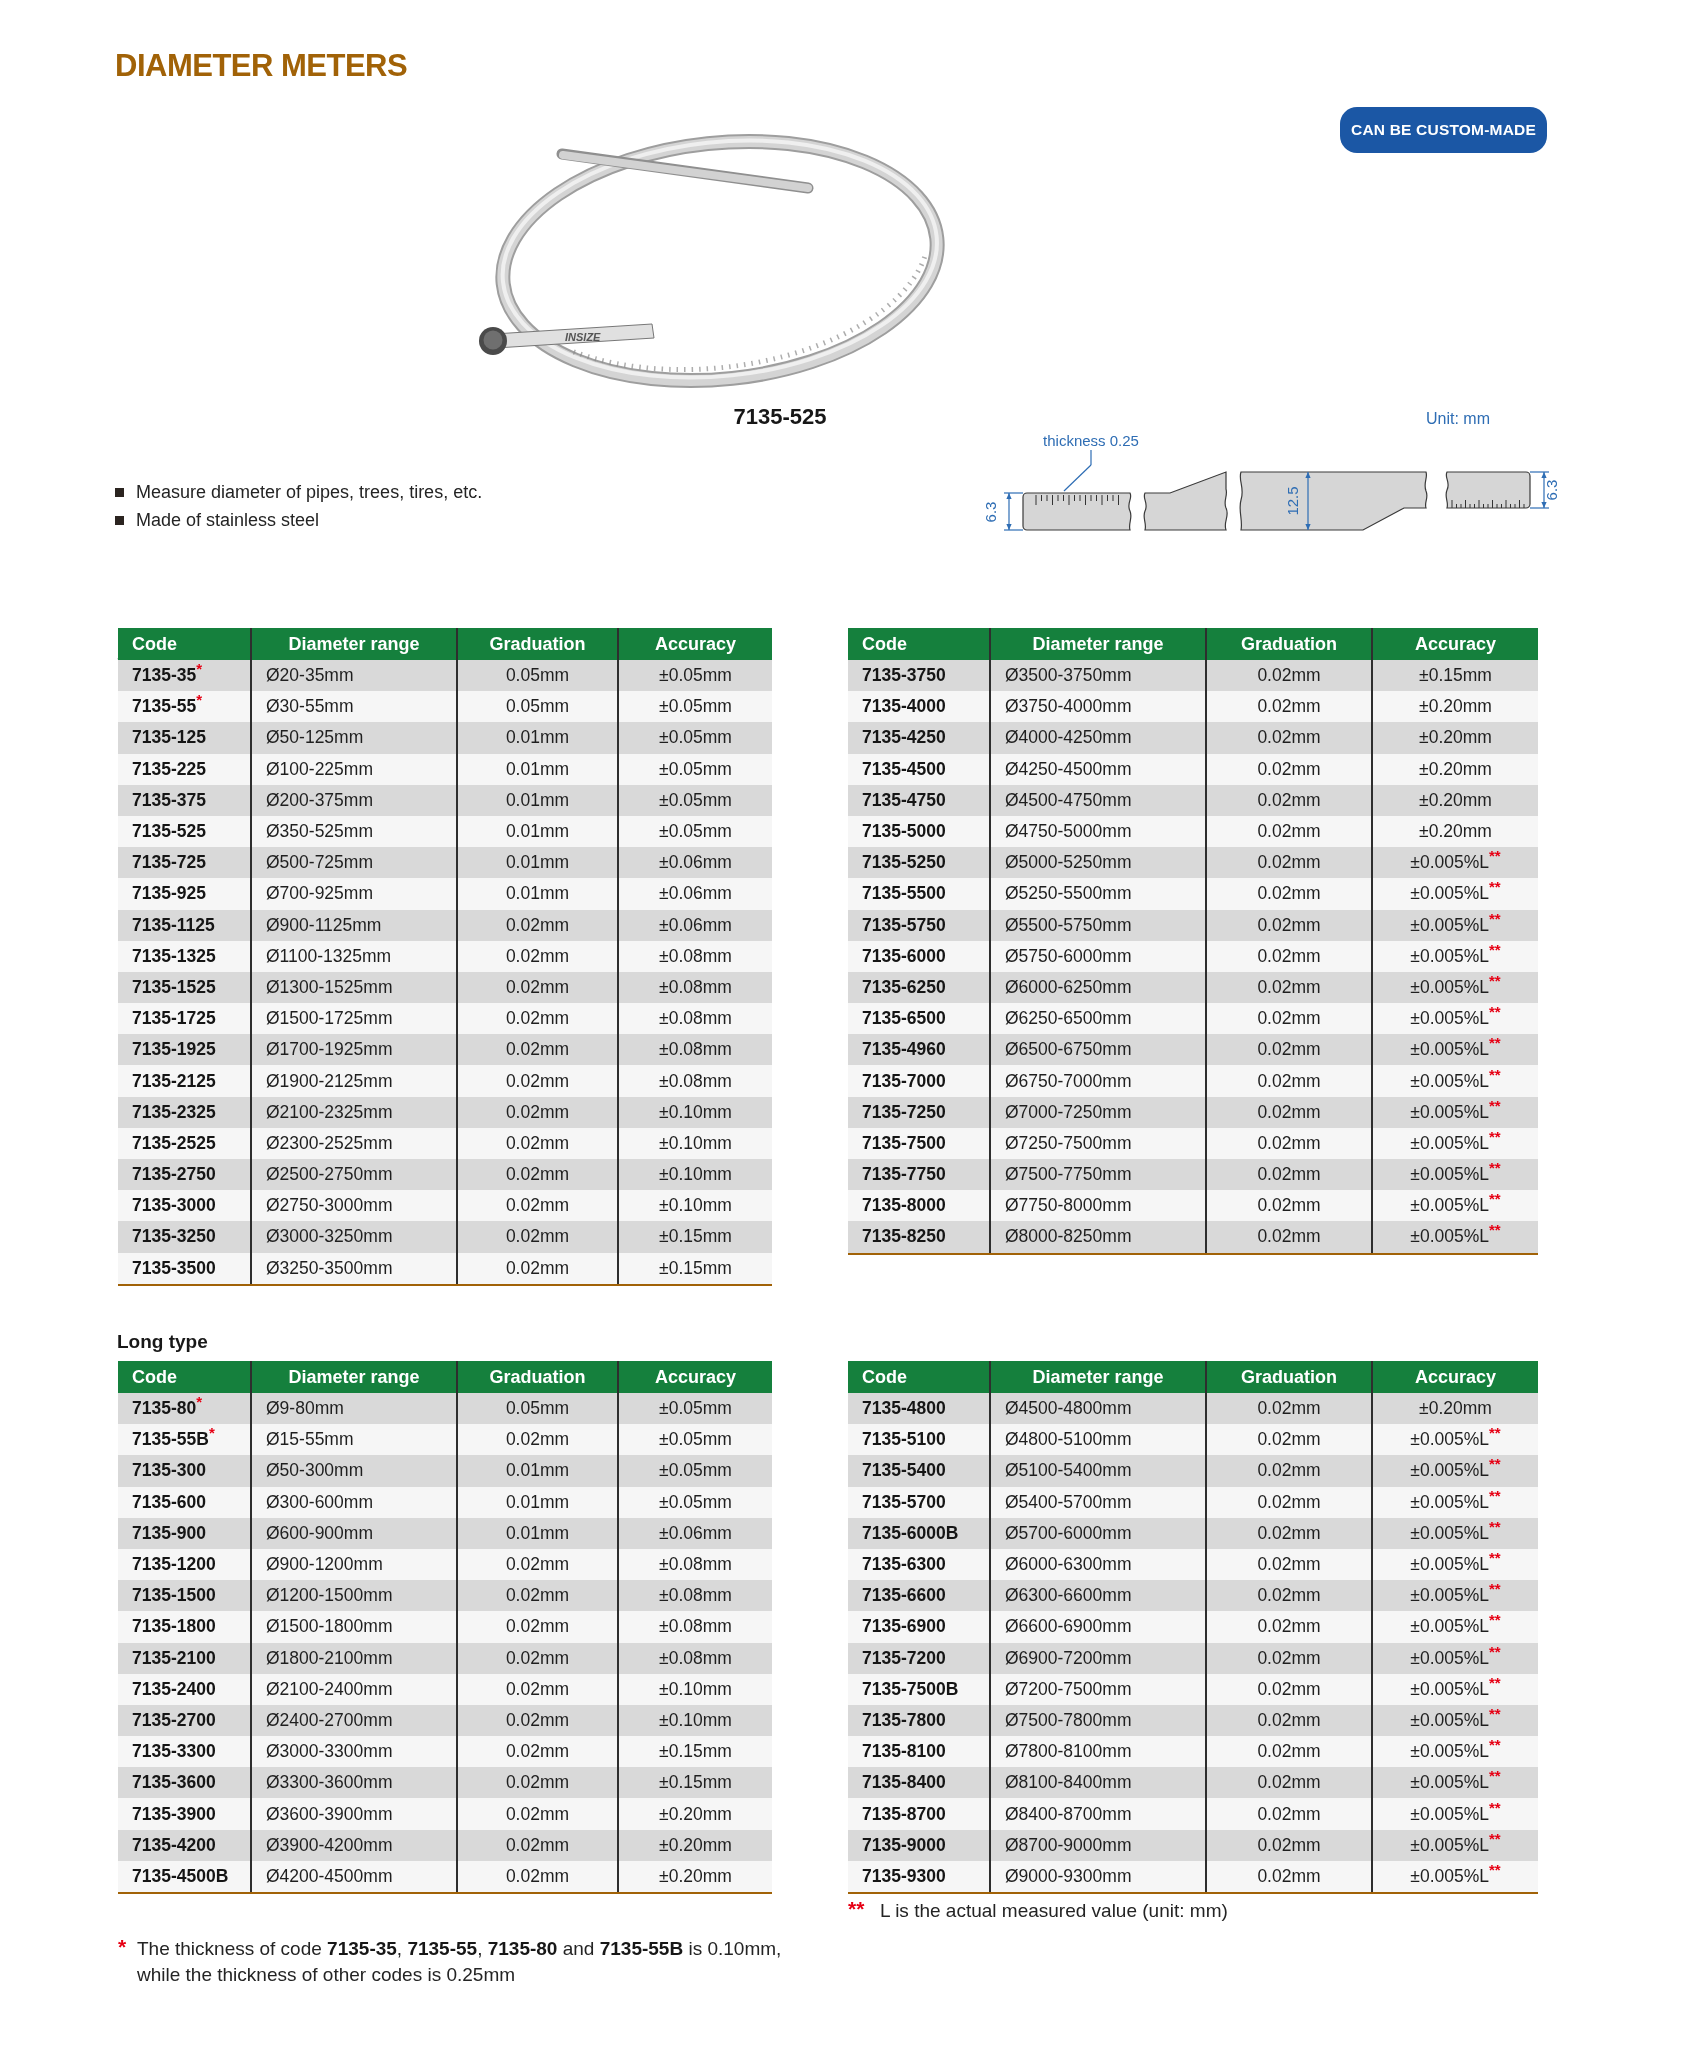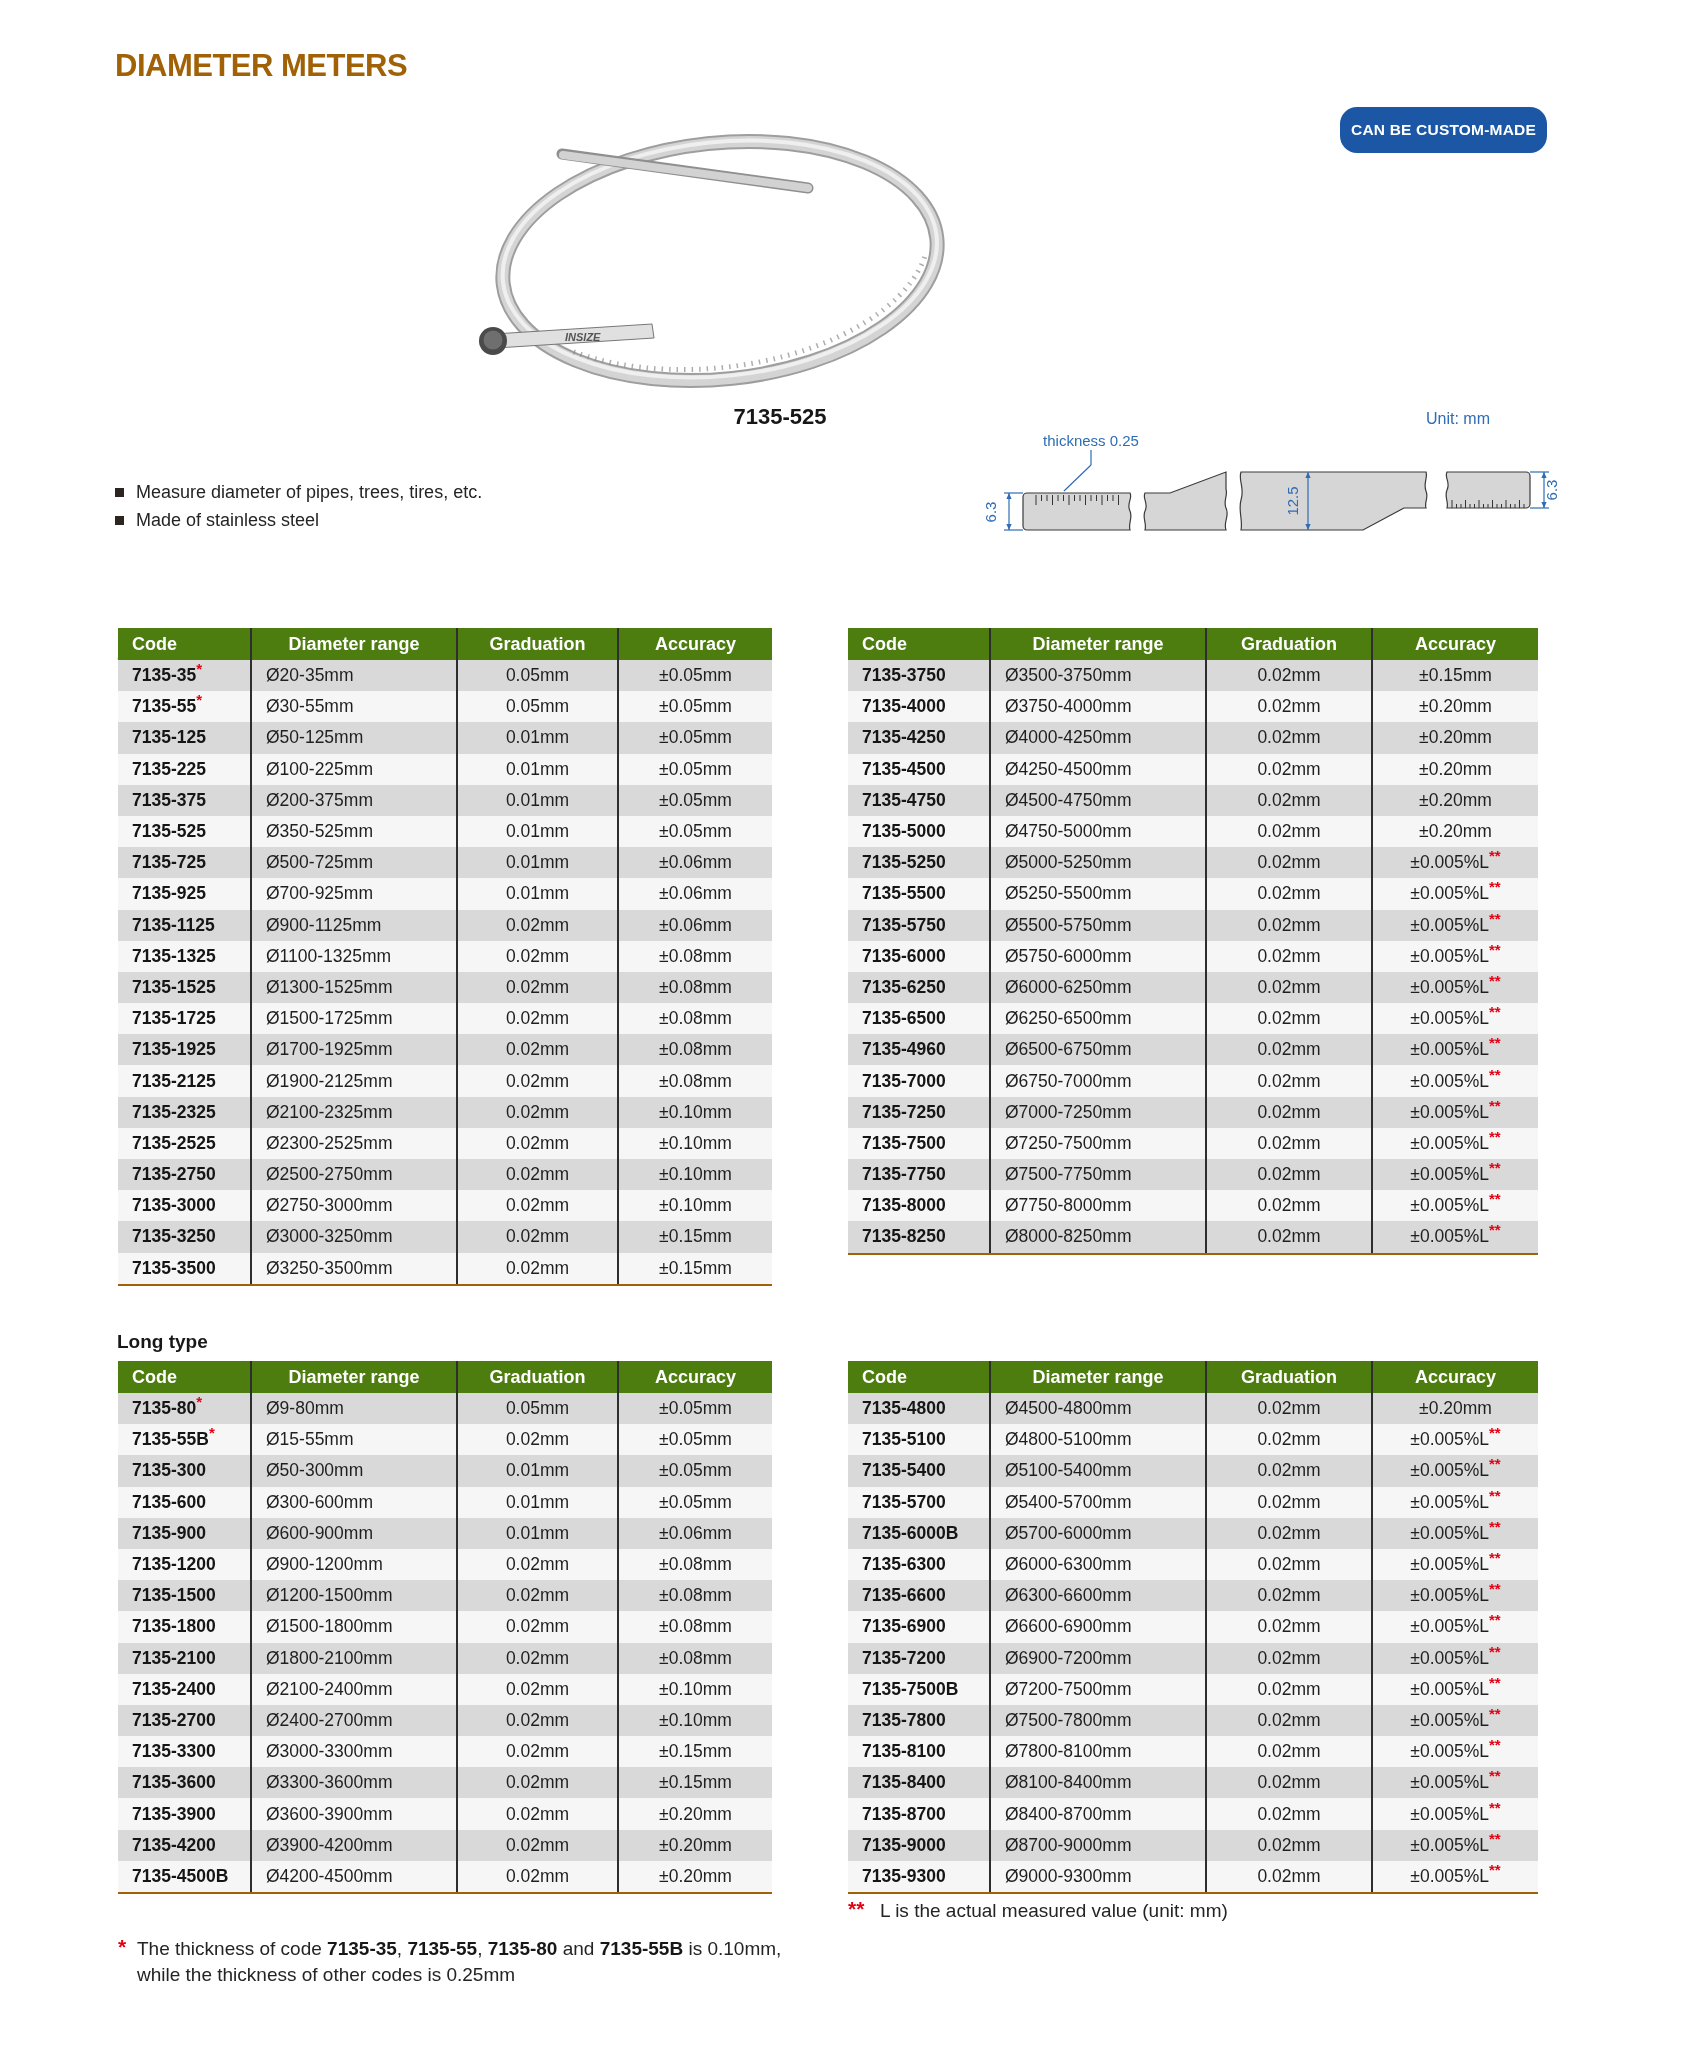--- a/index.html
+++ b/index.html
@@ -25,21 +25,21 @@
   #unit-label{left:1426px;top:410px;font-size:16px;color:#2e6db4;}
   #profile-diagram{left:978px;top:420px;width:582px;height:118px;}
 
   
   .section-label{font-size:19px;font-weight:bold;color:#181818;}
   #std-label{left:117px;top:597px;margin-top:48px;}
   #long-label{left:117px;top:1331px;}
 
   
   .dm-table{border-collapse:collapse;table-layout:fixed;}
-  .dm-table th{background:#4d7c0f;color:#ffffff;font-size:18px;font-weight:bold;height:32px;padding:0;}
+  .dm-table th{background:#15803d;color:#ffffff;font-size:18px;font-weight:bold;height:32px;padding:0;}
   .dm-table td{height:31.2px;padding:0;font-size:17.5px;color:#1f1f1f;}
   .dm-table th + th, .dm-table td + td{border-left:2px solid #2e2e2e;}
   .dm-table tbody tr:nth-child(odd) td{background:#d9d9d9;}
   .dm-table tbody tr:nth-child(even) td{background:#f6f6f6;}
   .dm-table tbody tr:last-child td{border-bottom:2px solid #a16207;}
   .dm-table th.c-code, .dm-table td.c-code{ text-align:left;padding-left:14px;}
   .dm-table td.c-code{font-weight:bold;color:#151515;}
   .dm-table td.c-range{text-align:left;padding-left:14px;}
   .dm-table th.c-range, .dm-table th.c-grad, .dm-table th.c-acc{text-align:center;}
   .dm-table td.c-grad, .dm-table td.c-acc{text-align:center;}

